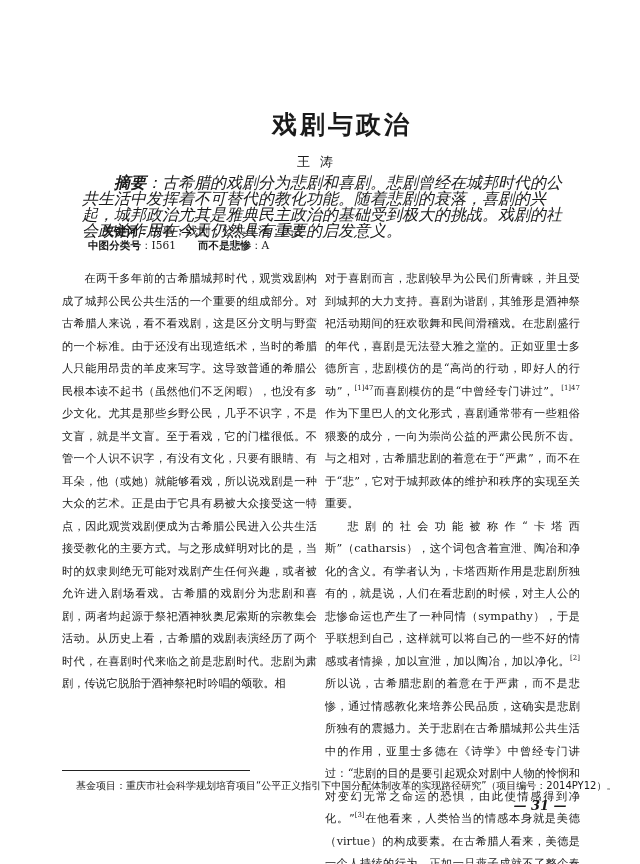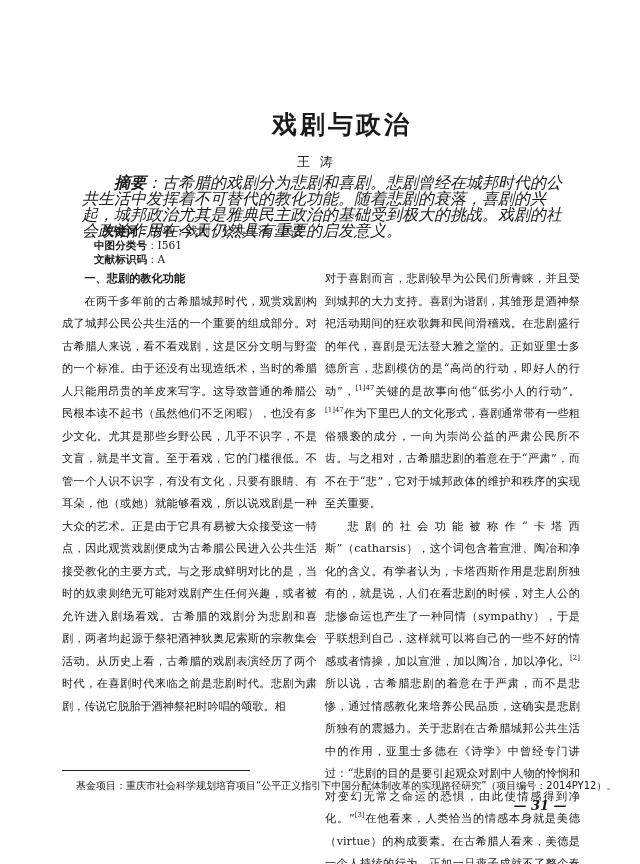--- a/index.html
+++ b/index.html
@@ -2,21 +2,21 @@
 <html><head>
 <meta charset="utf-8">
 <style>
   html, body { margin: 0; padding: 0; background: #ffffff; }
   body { width: 640px; height: 864px; position: relative; overflow: hidden; color: #1a1a1a; font-family: "DejaVu Serif", "Liberation Serif", serif; }
   .title { position: absolute; top: 108px; left: 0; width: 640px; text-align: center; font-size: 25px; font-weight: bold; letter-spacing: 3px; margin-left: 22px; }
   .author { position: absolute; top: 153px; left: 0; width: 640px; text-align: center; font-size: 13px; letter-spacing: 10px; }
   .abstract { position: absolute; top: 175px; left: 82px; width: 490px; font-size: 16px; line-height: 16px; text-indent: 2em; font-style: italic; }
   .abstract b, .kw b, .meta b { font-family: "DejaVu Sans", "Liberation Sans", sans-serif; font-weight: bold; }
   .kw { position: absolute; top: 223px; left: 102px; font-size: 12px; }
-  .meta { position: absolute; top: 239px; left: 94px; width: 480px; font-size: 10.6px; display: flex; flex-direction: column; }
+  .meta { position: absolute; top: 239px; left: 88px; width: 480px; font-size: 10.6px; display: flex; }
   .meta span.item { display: inline-block; }
   .meta .m1 { width: 110px; }
   .meta .m2 { width: 120px; }
   .col { position: absolute; top: 268px; width: 255px; font-size: 11.2px; line-height: 22.5px; text-align: justify; }
   .col.left { left: 62px; }
   .col.right { left: 325px; }
   .col p { margin: 0; text-indent: 2em; }
   .col p.cont { text-indent: 0; }
   .col h3 { margin: 0; font-size: 11.2px; font-weight: bold; text-indent: 2em; font-family: "DejaVu Sans", "Liberation Sans", sans-serif; line-height: 22.5px; }
   sup { font-size: 7px; vertical-align: 5px; line-height: 0; margin-top: 22px; }
@@ -33,28 +33,27 @@
 <div class="abstract">
   <b>摘要</b><span>：</span><span>古希腊的戏剧分为悲剧和喜剧。悲剧曾经在城邦时代的公共生活中发挥着不可替代的教化功能。随着悲剧的衰落，喜剧的兴起，城邦政治尤其是雅典民主政治的基础受到极大的挑战。戏剧的社会政治作用在今天仍然具有重要的启发意义。</span>
 </div>
 
 <div class="kw">
   <b>关键词</b><span>：</span><span>故事；戏剧；公共生活；民主</span>
 </div>
 
 <div class="meta">
   <span class="item m1"><b>中图分类号</b>：<span>I561</span></span>
-  <span class="item m2"><b>文献标识码</b>：<span>A</span></span>
+  <span class="item m2"><b>而不是悲惨</b>：<span>A</span></span>
 </div>
 
 <div class="col left">
-  <h3>一、悲剧的教化功能</h3>
   <p>在两千多年前的古希腊城邦时代，观赏戏剧构成了城邦公民公共生活的一个重要的组成部分。对古希腊人来说，看不看戏剧，这是区分文明与野蛮的一个标准。由于还没有出现造纸术，当时的希腊人只能用昂贵的羊皮来写字。这导致普通的希腊公民根本读不起书（虽然他们不乏闲暇），也没有多少文化。尤其是那些乡野公民，几乎不识字，不是文盲，就是半文盲。至于看戏，它的门槛很低。不管一个人识不识字，有没有文化，只要有眼睛、有耳朵，他（或她）就能够看戏，所以说戏剧是一种大众的艺术。正是由于它具有易被大众接受这一特点，因此观赏戏剧便成为古希腊公民进入公共生活接受教化的主要方式。与之形成鲜明对比的是，当时的奴隶则绝无可能对戏剧产生任何兴趣，或者被允许进入剧场看戏。古希腊的戏剧分为悲剧和喜剧，两者均起源于祭祀酒神狄奥尼索斯的宗教集会活动。从历史上看，古希腊的戏剧表演经历了两个时代，在喜剧时代来临之前是悲剧时代。悲剧为肃剧，传说它脱胎于酒神祭祀时吟唱的颂歌。相</p>
 </div>
 
 <div class="col right">
-  <p class="cont"><span>对于喜剧而言，悲剧较早为公民们所青睐，并且受到城邦的大力支持。喜剧为谐剧，其雏形是酒神祭祀活动期间的狂欢歌舞和民间滑稽戏。在悲剧盛行的年代，喜剧是无法登大雅之堂的。正如亚里士多德所言，悲剧模仿的是“高尚的行动，即好人的行动”，</span><sup>[1]47</sup><span>关键的是故事向他“低劣小人的行动”。</span><sup>[1]47</sup><span>作为下里巴人的文化形式，喜剧通常带有一些粗俗猥亵的成分，一向为崇尚公益的严肃公民所不齿。与之相对，古希腊悲剧的着意在于“严肃”，而不在于“悲”，它对于城邦政体的维护和秩序的实现至关重要。</span></p>
+  <p class="cont"><span>对于喜剧而言，悲剧较早为公民们所青睐，并且受到城邦的大力支持。喜剧为谐剧，其雏形是酒神祭祀活动期间的狂欢歌舞和民间滑稽戏。在悲剧盛行的年代，喜剧是无法登大雅之堂的。正如亚里士多德所言，悲剧模仿的是“高尚的行动，即好人的行动”，</span><sup>[1]47</sup><span>而喜剧模仿的是“中曾经专门讲过”。</span><sup>[1]47</sup><span>作为下里巴人的文化形式，喜剧通常带有一些粗俗猥亵的成分，一向为崇尚公益的严肃公民所不齿。与之相对，古希腊悲剧的着意在于“严肃”，而不在于“悲”，它对于城邦政体的维护和秩序的实现至关重要。</span></p>
   <p><span>悲剧的社会功能被称作“卡塔西斯”（catharsis），这个词包含着宣泄、陶冶和净化的含义。有学者认为，卡塔西斯作用是悲剧所独有的，就是说，人们在看悲剧的时候，对主人公的悲惨命运也产生了一种同情（sympathy），于是乎联想到自己，这样就可以将自己的一些不好的情感或者情操，加以宣泄，加以陶冶，加以净化。</span><sup>[2]</sup><span>所以说，古希腊悲剧的着意在于严肃，而不是悲惨，通过情感教化来培养公民品质，这确实是悲剧所独有的震撼力。关于悲剧在古希腊城邦公共生活中的作用，亚里士多德在《诗学》中曾经专门讲过：“悲剧的目的是要引起观众对剧中人物的怜悯和对变幻无常之命运的恐惧，由此使情感得到净化。”</span><sup>[3]</sup><span>在他看来，人类恰当的情感本身就是美德（virtue）的构成要素。在古希腊人看来，美德是一个人持续的行为。正如一只燕子成就不了整个春天，一次偶然的行为也构成不了美德。但是持续的行为是需要靠情感来加以推动、维系和鼓励的。可以说，一个准备践行道</span></p>
 </div>
 
 <div class="rule"></div>
 <div class="fund">基金项目：重庆市社会科学规划培育项目“公平正义指引下中国分配体制改革的实现路径研究”（项目编号：2014PY12）。</div>
 <div class="pagenum">— 31 —</div>
 
 </body></html>

